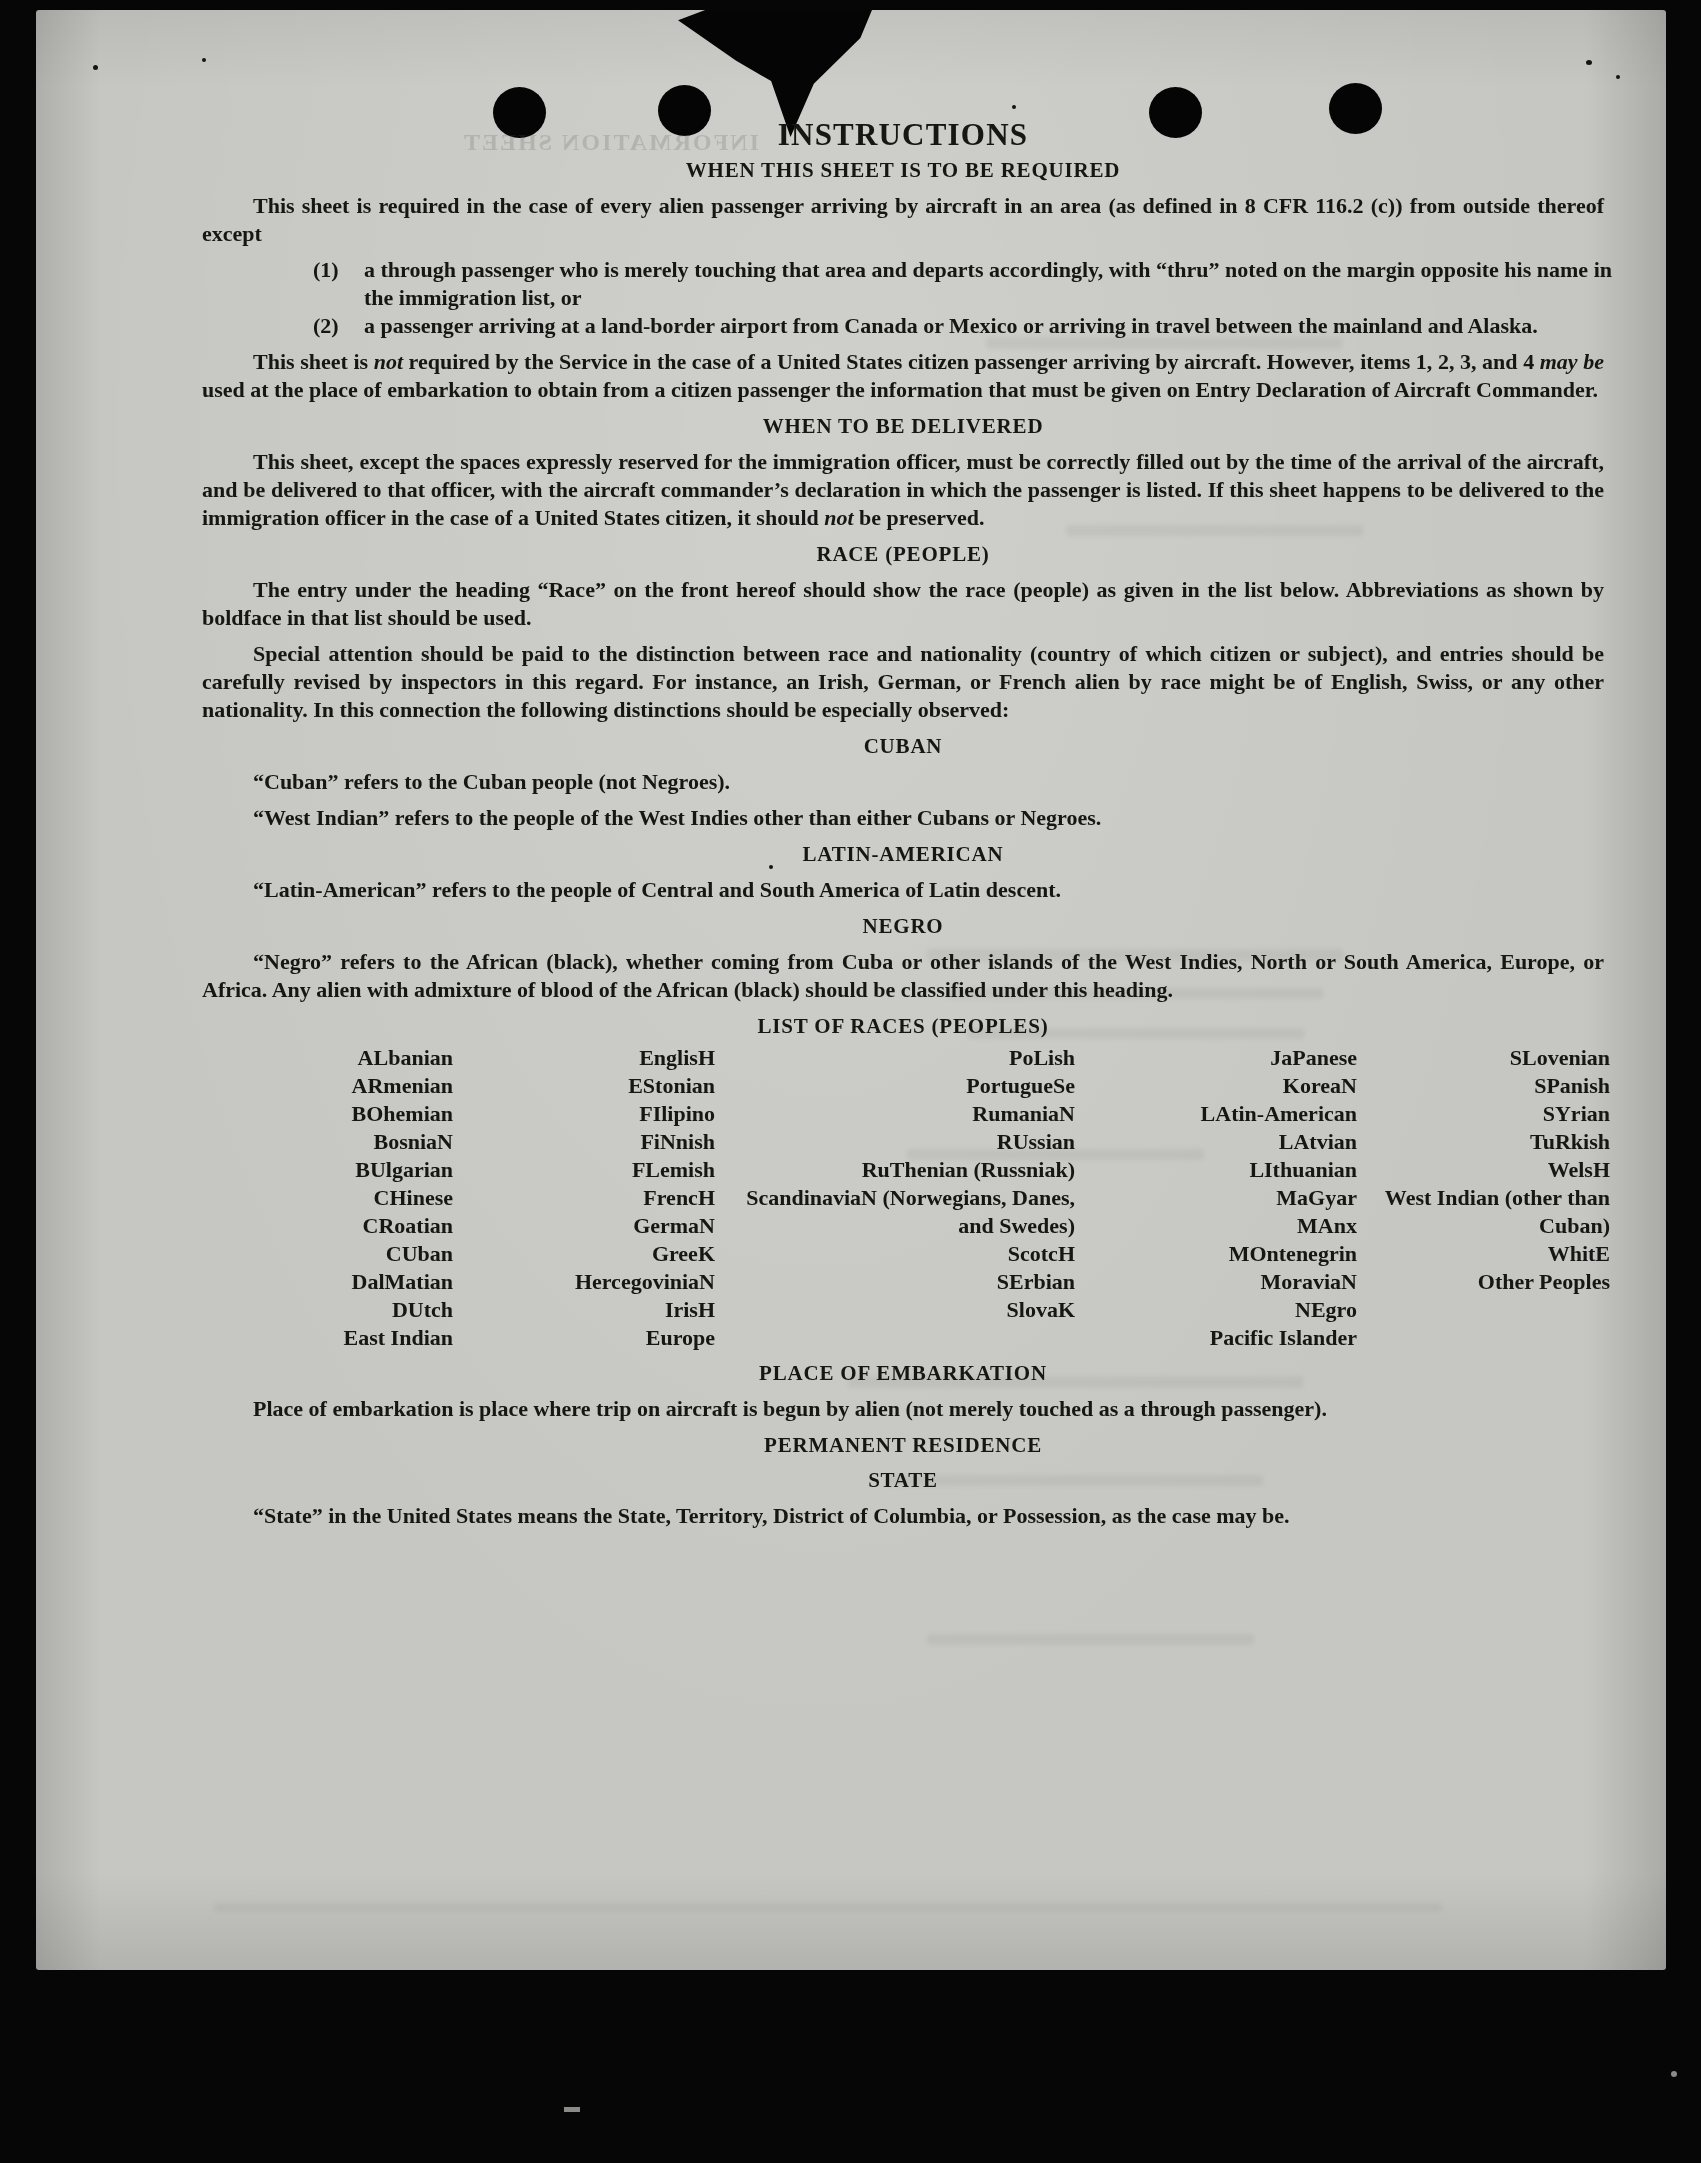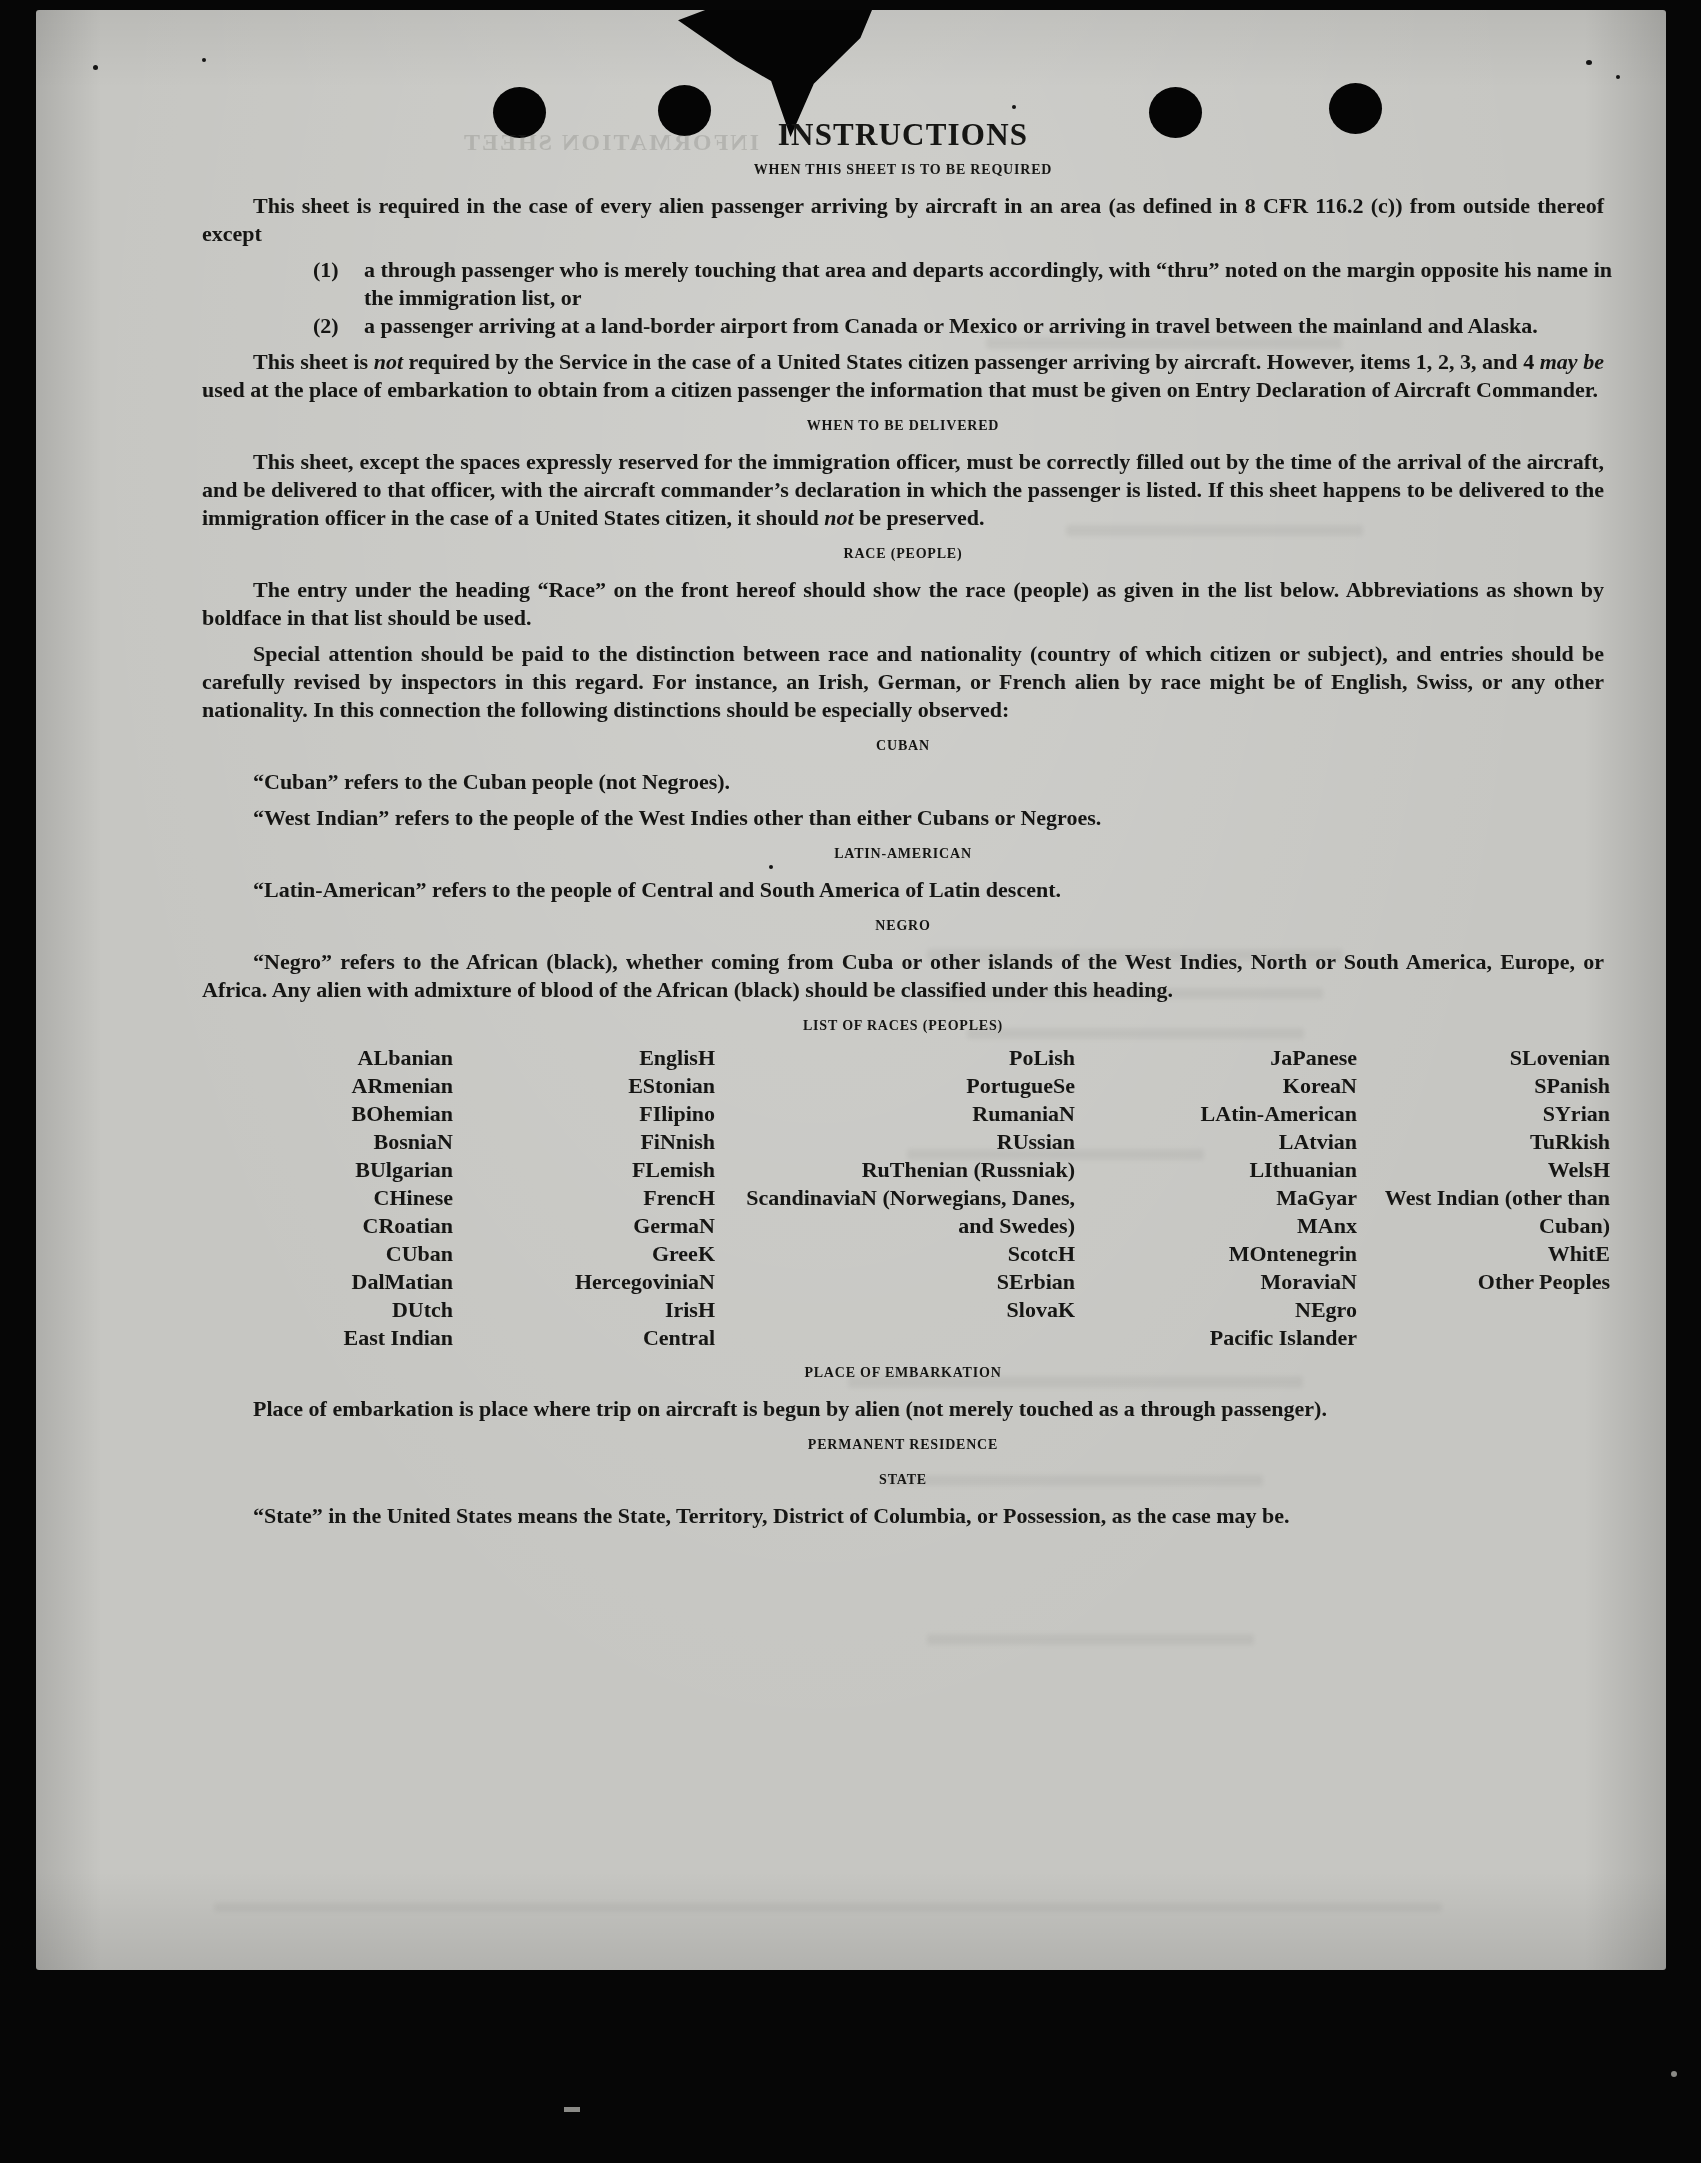--- a/index.html
+++ b/index.html
@@ -20,21 +20,21 @@
   }
   .content {
     position:absolute; left:158px; top:111px; width:1418px;
     color:#161614; font-size:22px; line-height:28px; font-weight:700;
     text-align:justify;
   }
   .doc-title {
     text-align:center; font-size:31px; letter-spacing:1.2px; margin:0 0 1px 0;
   }
   .sec-h {
-    text-align:center; font-size:14px; letter-spacing:0.8px;
+    text-align:center; font-size:21px; letter-spacing:0.8px;
     margin:7px 0 1px 0; text-indent:0;
   }
   .para { margin:8px; text-indent:51px; }
   .para i { font-style:italic; }
   .num-item { margin:0; padding-left:170px; text-indent:-51px; }
   .num-item .num { display:inline-block; width:51px; text-indent:0; }
   .race-cols { display:flex; margin-top:4px; text-align:right; }
   .race-col.c1{width:259px}.race-col.c2{width:262px}.race-col.c3{width:282px}
   .race-col.c4{width:360px}.race-col.c5{width:253px}
   .race-item { padding-left:30px; text-indent:-30px; }
@@ -135,21 +135,21 @@
             <div class="race-item">EnglisH</div>
             <div class="race-item">EStonian</div>
             <div class="race-item">FIlipino</div>
             <div class="race-item">FiNnish</div>
             <div class="race-item">FLemish</div>
             <div class="race-item">FrencH</div>
             <div class="race-item">GermaN</div>
             <div class="race-item">GreeK</div>
             <div class="race-item">HercegoviniaN</div>
             <div class="race-item">IrisH</div>
-            <div class="race-item">Central</div>
+            <div class="race-item">Europe</div>
           </div>
         <div class="race-col c4">
             <div class="race-item">PoLish</div>
             <div class="race-item">PortugueSe</div>
             <div class="race-item">RumaniaN</div>
             <div class="race-item">RUssian</div>
             <div class="race-item">RuThenian (Russniak)</div>
             <div class="race-item">ScandinaviaN (Norwegians, Danes, and Swedes)</div>
             <div class="race-item">ScotcH</div>
             <div class="race-item">SErbian</div>

